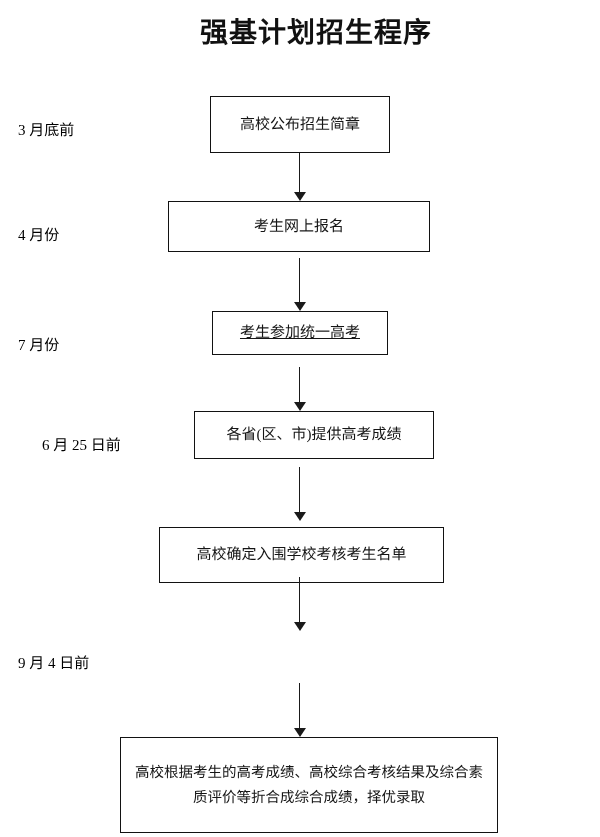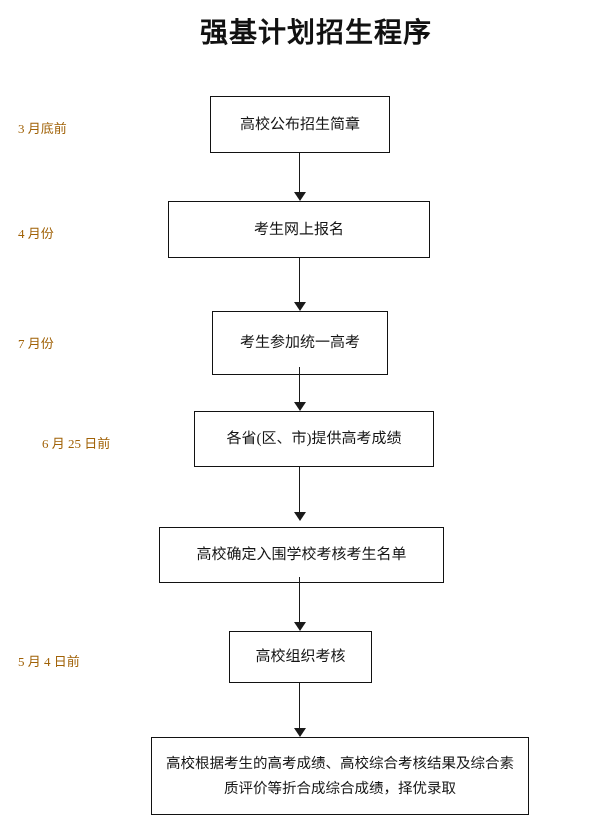--- a/index.html
+++ b/index.html
@@ -35,22 +35,22 @@
     width: 600px;
     height: 837px;
   }
 
   .stage-label {
     position: absolute;
     left: 18px;
     width: 120px;
     text-align: left;
     font-family: "Liberation Serif", "DejaVu Serif", serif;
-    font-size: 13px;
-    color: #a16207;
+    font-size: 15px;
+    color: #000000;
     white-space: nowrap;
   }
 
   .node {
     position: absolute;
     box-sizing: border-box;
     border: 1.6px solid #121212;
     background: #ffffff;
     display: flex;
     align-items: center;
@@ -92,29 +92,28 @@
 </style>
 </head>
 <body>
 
 <div id="page-title">强基计划招生程序</div>
 
 <div class="flow" id="flow-root">
     <div class="stage-label" style="top: 118px;">3 月底前</div>
     <div class="node" style="left: 210px; top: 96px; width: 180px; height: 57px;">高校公布招生简章</div>
     <div class="stage-label" style="top: 223px;">4 月份</div>
-    <div class="node" style="left: 168px; top: 201px; width: 262px; height: 57px;">考生网上报名</div>
+    <div class="node" style="left: 168px; top: 201px; width: 262px; height: 51px;">考生网上报名</div>
     <div class="stage-label" style="top: 333px;">7 月份</div>
-    <div class="node" style="left: 212px; top: 311px; width: 176px; height: 64px;">考生参加统一高考</div>
+    <div class="node" style="left: 212px; top: 311px; width: 176px; height: 44px; text-decoration: underline;">考生参加统一高考</div>
     <div class="stage-label" style="top: 433px; margin-left: 24px;">6 月 25 日前</div>
-    <div class="node" style="left: 194px; top: 411px; width: 240px; height: 56px;">各省(区、市)提供高考成绩</div>
+    <div class="node" style="left: 194px; top: 411px; width: 240px; height: 48px;">各省(区、市)提供高考成绩</div>
     <div class="node" style="left: 159px; top: 521px; width: 285px; height: 56px; margin-top: 6px;">高校确定入围学校考核考生名单</div>
-    <div class="stage-label" style="top: 651px;">5 月 4 日前</div>
-    <div class="node" style="left: 229px; top: 631px; width: 143px; height: 52px;">高校组织考核</div>
-    <div class="node multiline" style="left: 151px; top: 737px; width: 378px; height: 78px;">高校根据考生的高考成绩、高校综合考核结果及综合素质评价等折合成综合成绩，择优录取</div>
+    <div class="stage-label" style="top: 651px;">9 月 4 日前</div>
+    <div class="node multiline" style="left: 120px; top: 737px; width: 378px; height: 96px;">高校根据考生的高考成绩、高校综合考核结果及综合素质评价等折合成综合成绩，择优录取</div>
     <div class="connector" style="left: 293px; top: 153px; height: 48px;">
       <span class="shaft" style="height: 39px;"></span>
       <span class="head"></span>
     </div>
     <div class="connector" style="left: 293px; top: 258px; height: 53px;">
       <span class="shaft" style="height: 44px;"></span>
       <span class="head"></span>
     </div>
     <div class="connector" style="left: 293px; top: 367px; height: 44px;">
       <span class="shaft" style="height: 35px;"></span>

